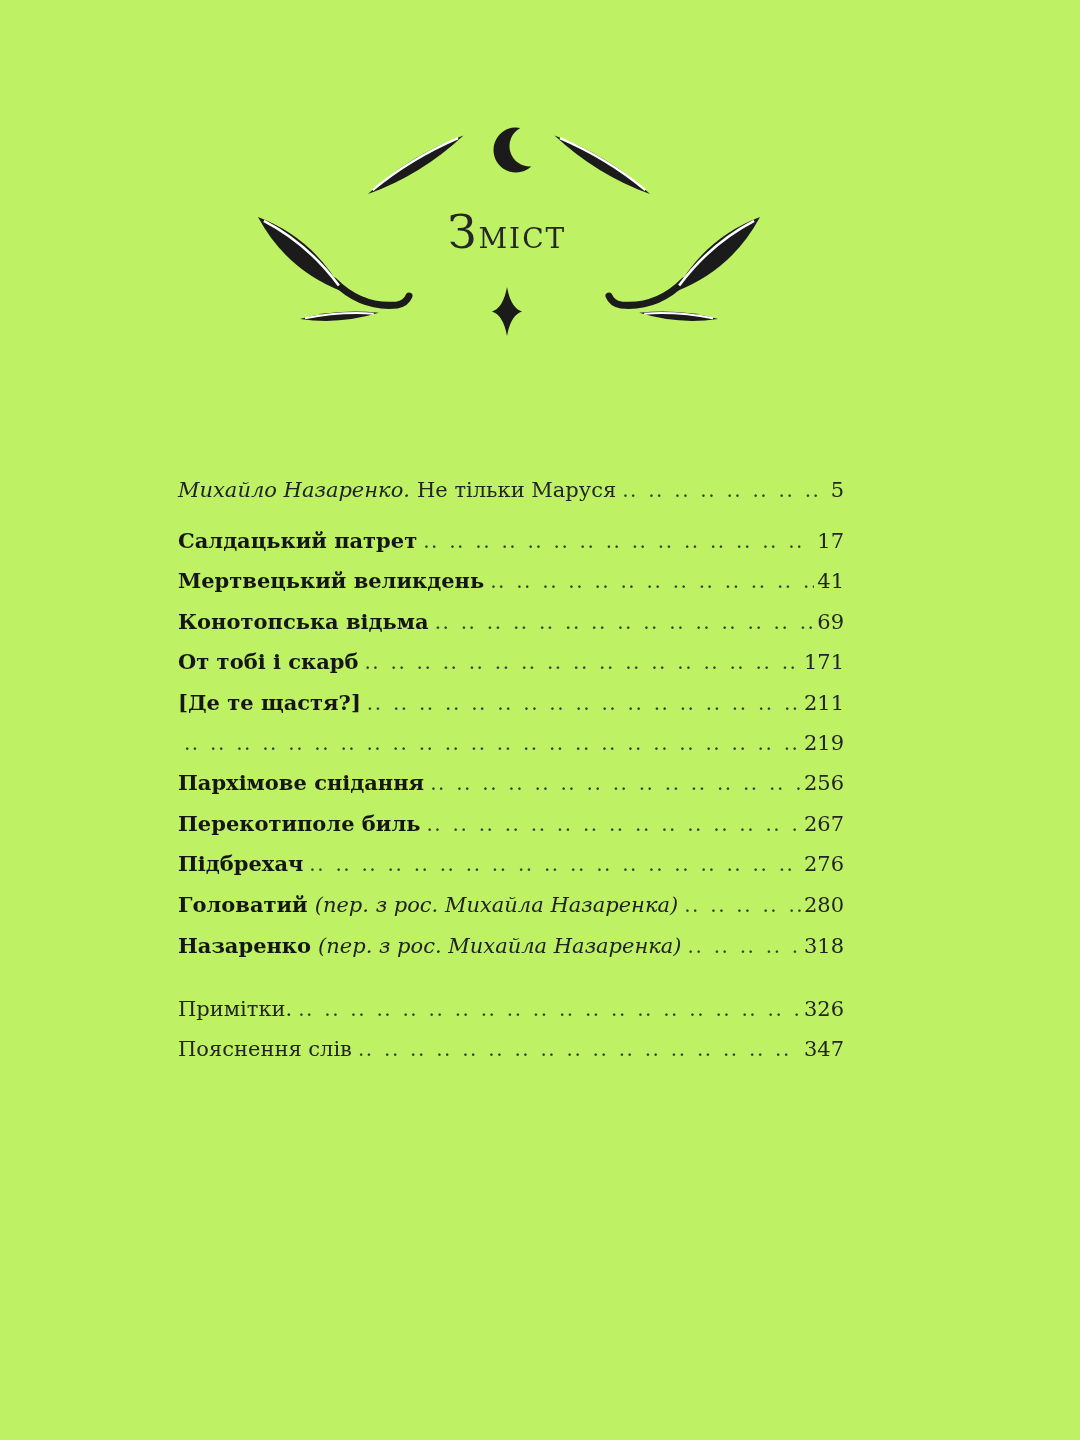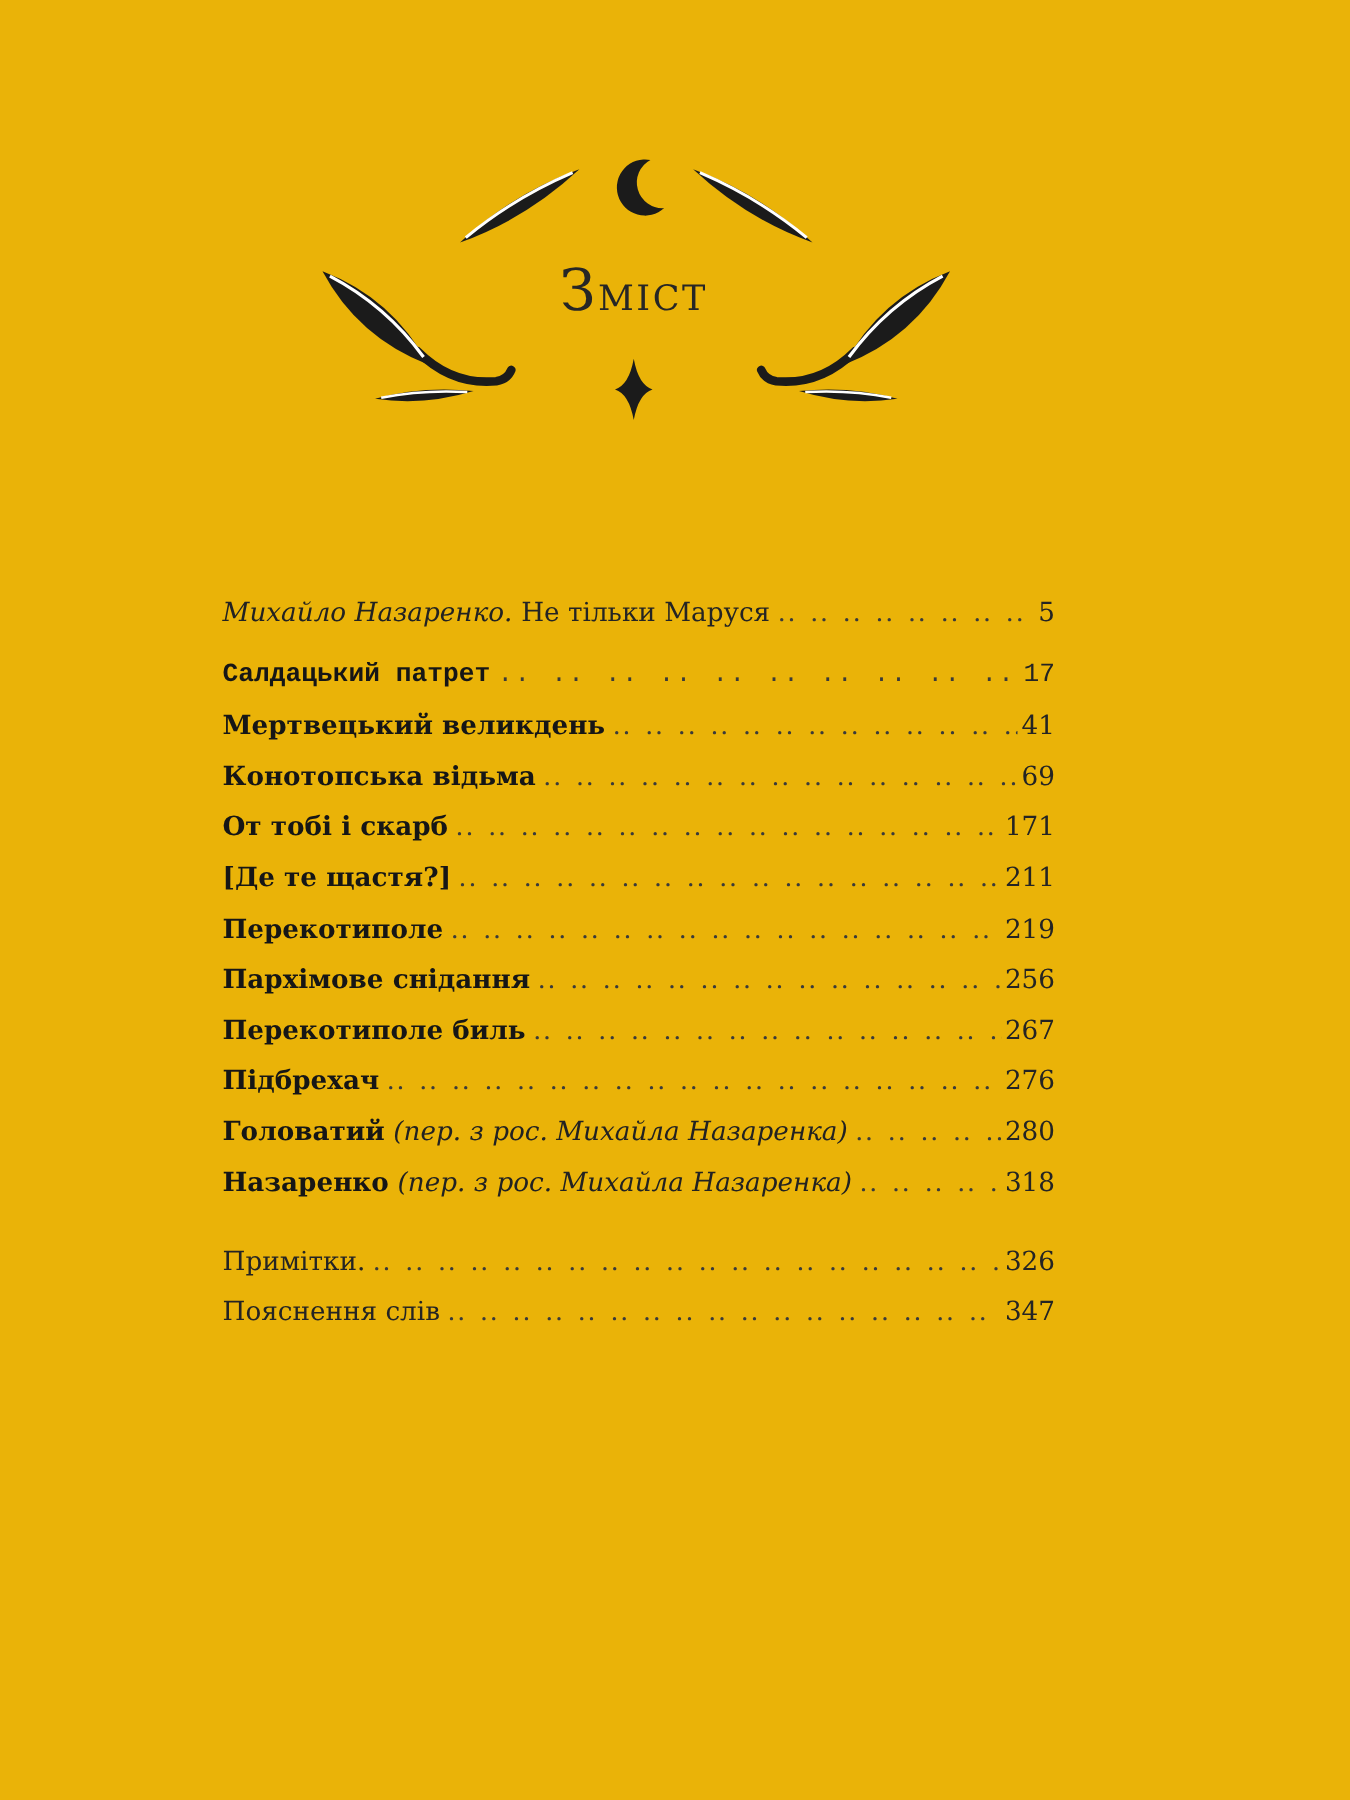--- a/index.html
+++ b/index.html
@@ -4,21 +4,21 @@
 <style>
   html,body{margin:0;padding:0;}
   body{
     width:1080px;height:1440px;
     background:#ffffff;
     font-family:"DejaVu Serif", serif;
     color:#1d1d1d;
     position:relative;
     overflow:hidden;
   }
-  .page{position:absolute;inset:0;background:#eab308;}
+  .page{position:absolute;inset:0;background:#bef264;}
 
   
   .orn-svg{position:absolute;left:0;top:0;width:1080px;height:1440px;pointer-events:none;}
 
   
   .contents-title{
     position:absolute;
     left:0;top:209px;width:1014px;
     text-align:center;
     line-height:46px;
@@ -33,21 +33,21 @@
     position:absolute;
     left:178px;top:471px;width:666px;
   }
   .row{
     display:flex;
     align-items:baseline;
     line-height:39.6px;
     font-size:21px;
     justify-content:center;
   }
-  .sec-start.sec-works{margin-top:10px;font-family:Liberation Mono, monospace;}
+  .sec-start.sec-works{margin-top:10px;}
   .sec-start.sec-endmatter{margin-top:24px;}
   .label{white-space:pre;flex:0 0 auto;}
   .author{font-style:italic;color:#222;}
   .author + .ttl{margin-left:7px;}
   .ttl + .note{margin-left:7px;}
   .style-bold .ttl{font-weight:700;color:#161616;}
   .style-plain .ttl{font-weight:400;color:#242424;}
   .note{font-style:italic;font-weight:400;color:#222;}
   .dots{
     flex:1 1 0;
@@ -128,21 +128,20 @@
     <span class="label"><span class="ttl">От тобі і скарб</span></span>
     <span class="dots">.. .. .. .. .. .. .. .. .. .. .. .. .. .. .. .. .. .. .. .. .. .. .. .. .. .. .. .. .. .. .. .. .. .. .. .. .. .. .. .. .. .. .. .. .. .. .. .. .. .. .. .. .. .. .. .. .. .. .. .. .. .. .. .. </span>
     <span class="num">171</span>
   </div>
       <div class="row style-bold sec-works">
     <span class="label"><span class="ttl">[Де те щастя?]</span></span>
     <span class="dots">.. .. .. .. .. .. .. .. .. .. .. .. .. .. .. .. .. .. .. .. .. .. .. .. .. .. .. .. .. .. .. .. .. .. .. .. .. .. .. .. .. .. .. .. .. .. .. .. .. .. .. .. .. .. .. .. .. .. .. .. .. .. .. .. </span>
     <span class="num">211</span>
   </div>
       <div class="row style-bold sec-works">
-    <span class="label"><span class="ttl">Перекотиполе</span></span>
     <span class="dots">.. .. .. .. .. .. .. .. .. .. .. .. .. .. .. .. .. .. .. .. .. .. .. .. .. .. .. .. .. .. .. .. .. .. .. .. .. .. .. .. .. .. .. .. .. .. .. .. .. .. .. .. .. .. .. .. .. .. .. .. .. .. .. .. </span>
     <span class="num">219</span>
   </div>
       <div class="row style-bold sec-works">
     <span class="label"><span class="ttl">Пархімове снідання</span></span>
     <span class="dots">.. .. .. .. .. .. .. .. .. .. .. .. .. .. .. .. .. .. .. .. .. .. .. .. .. .. .. .. .. .. .. .. .. .. .. .. .. .. .. .. .. .. .. .. .. .. .. .. .. .. .. .. .. .. .. .. .. .. .. .. .. .. .. .. </span>
     <span class="num">256</span>
   </div>
       <div class="row style-bold sec-works">
     <span class="label"><span class="ttl">Перекотиполе биль</span></span>

